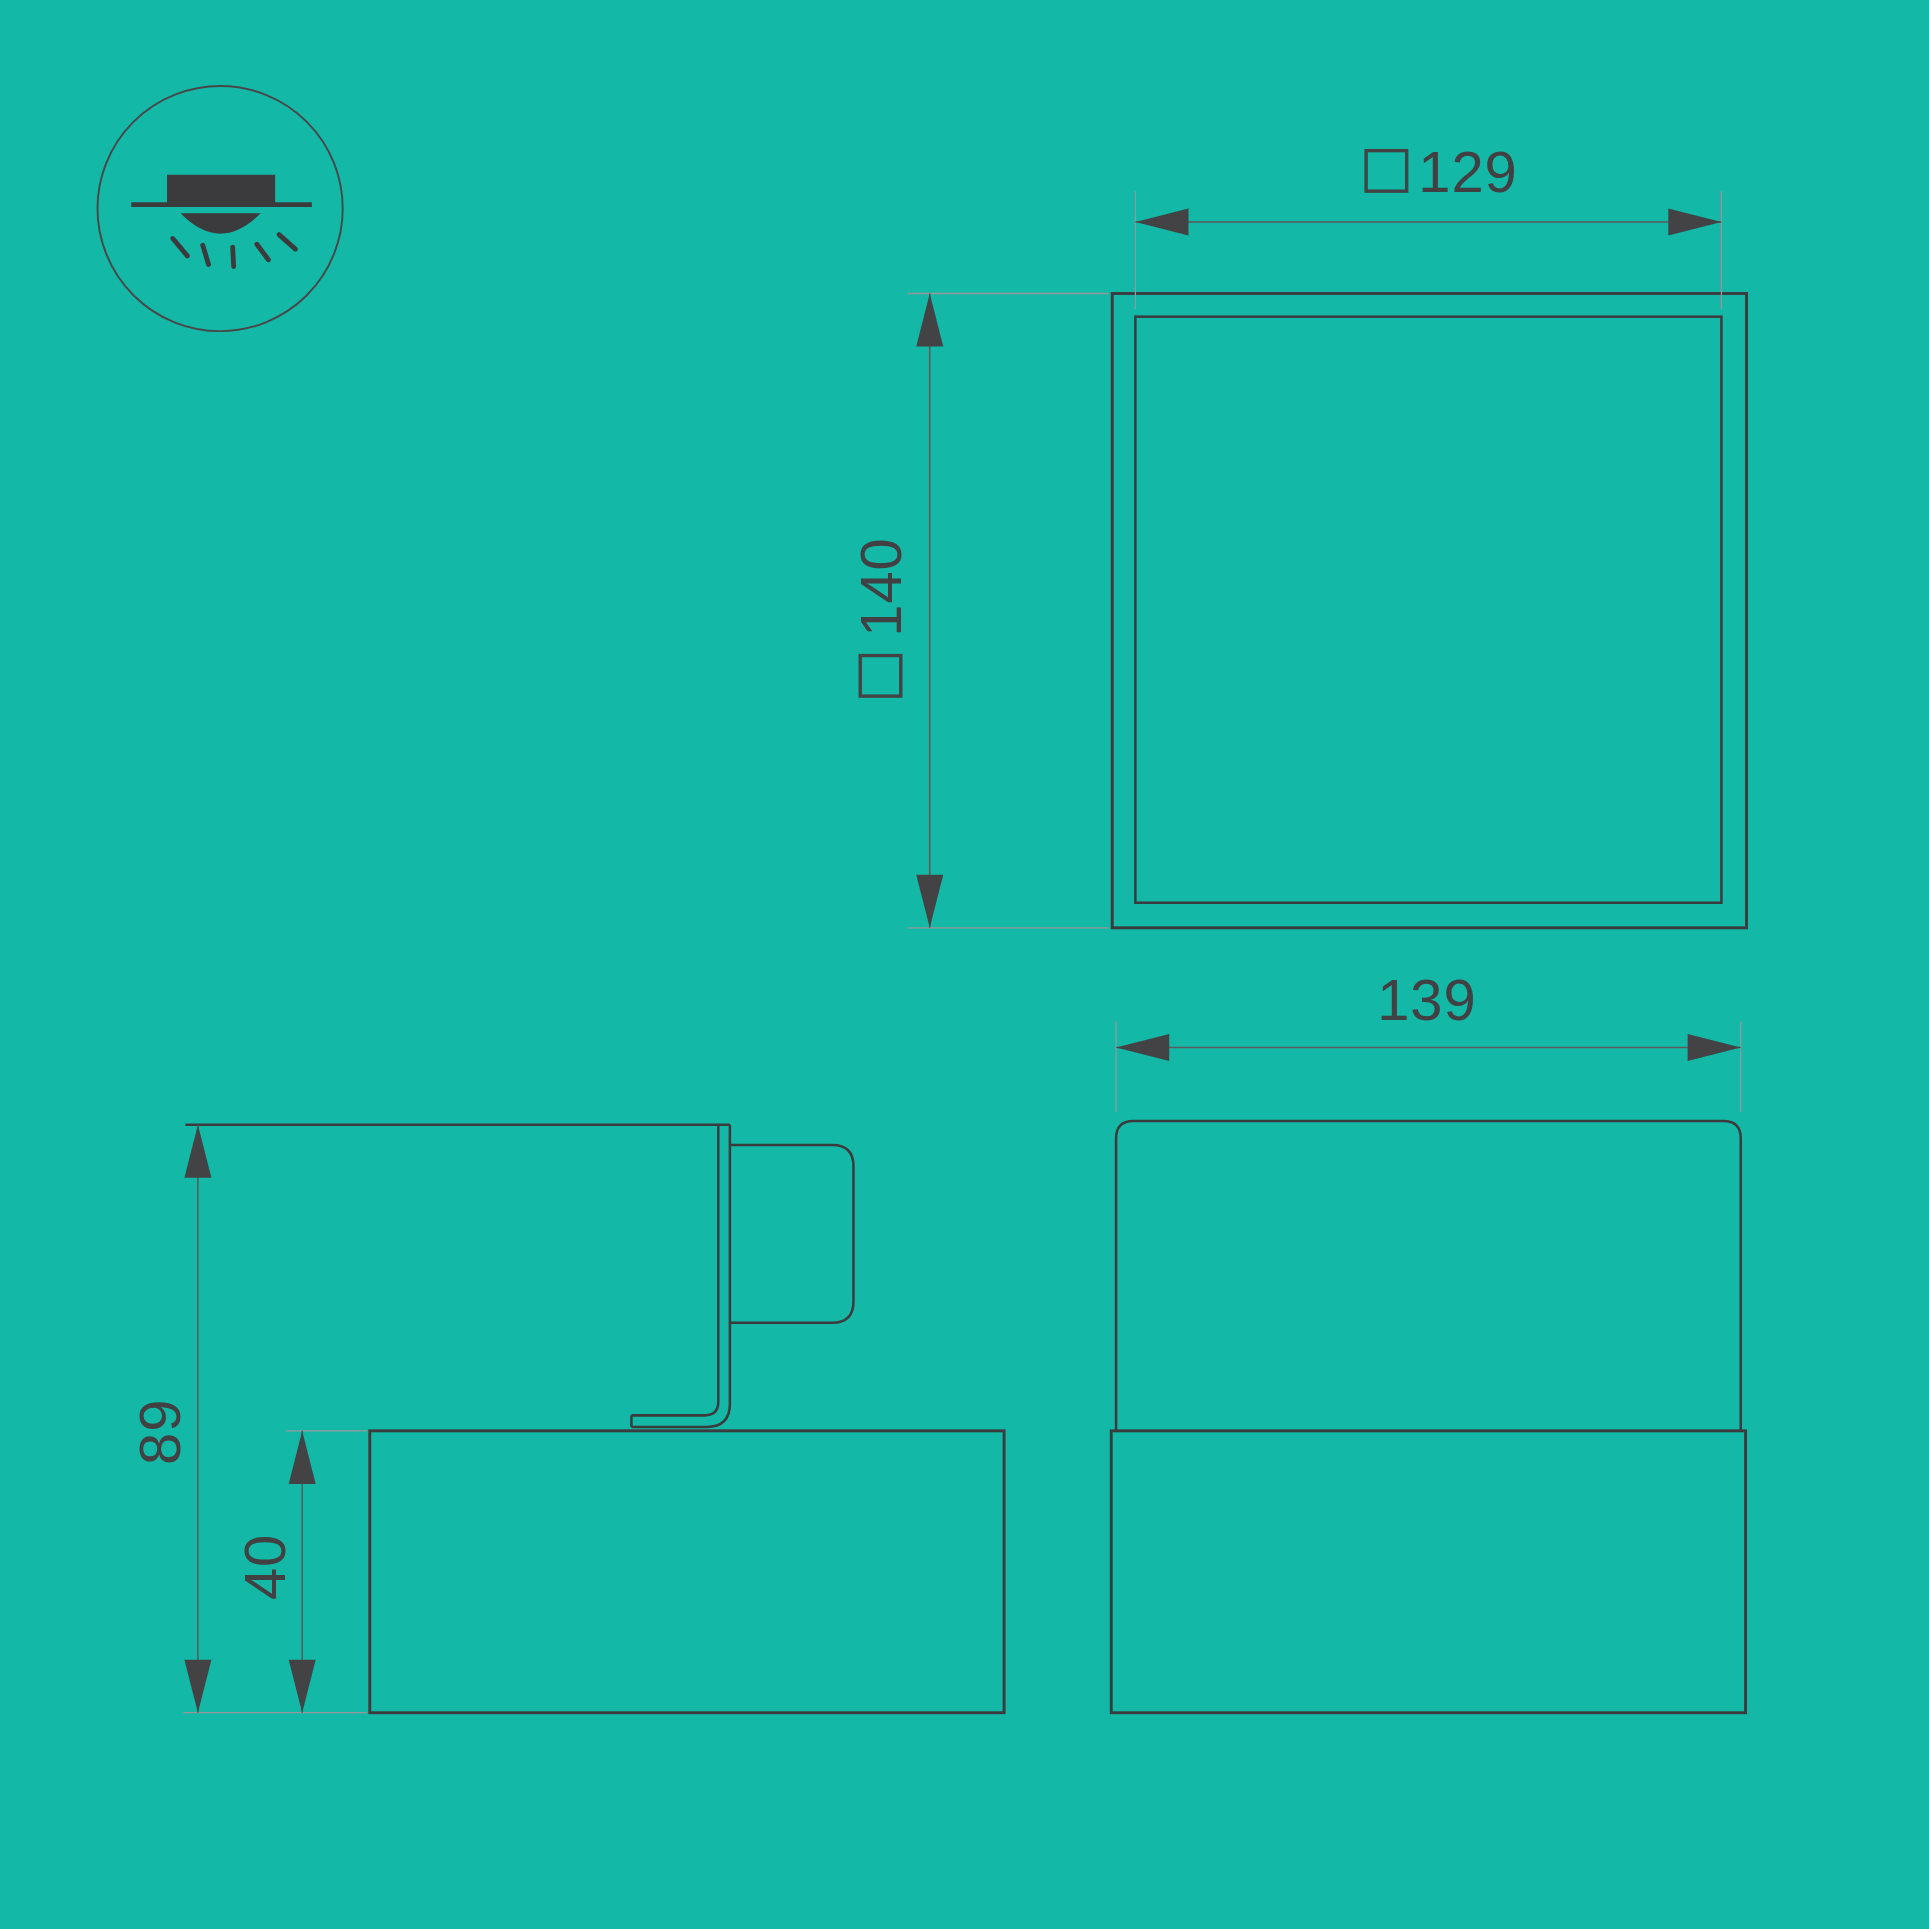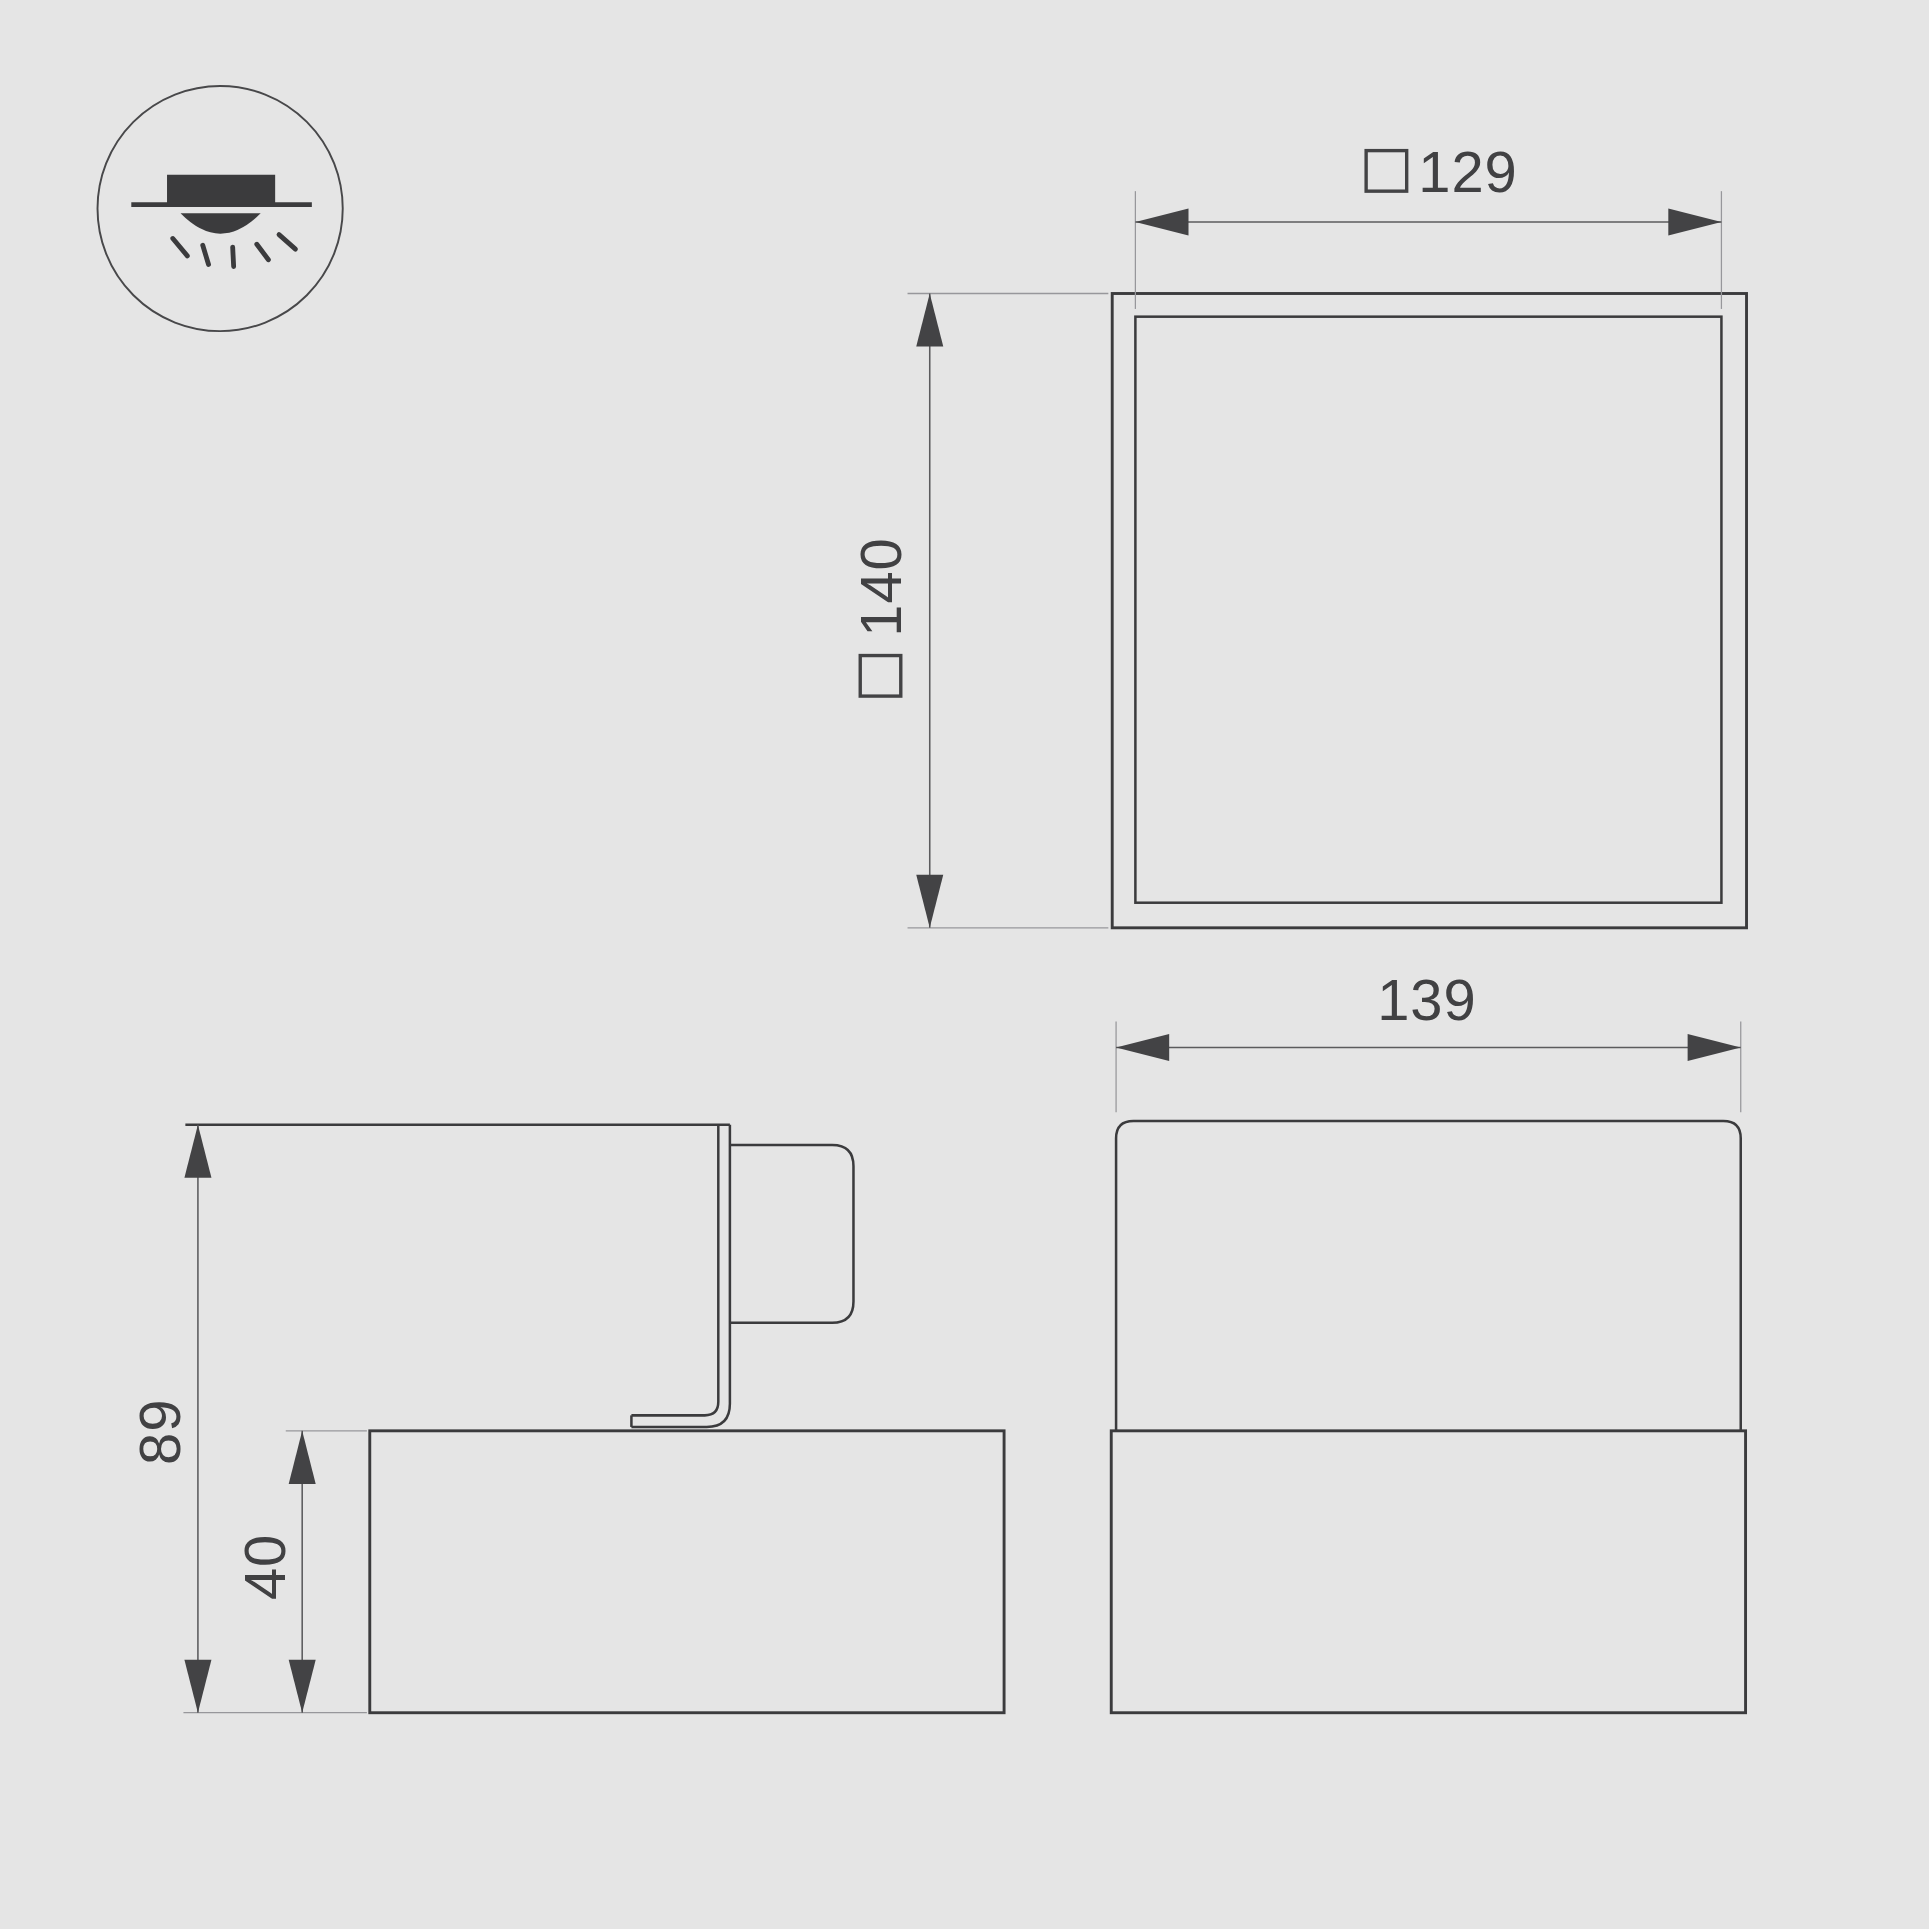--- a/index.html
+++ b/index.html
@@ -7,21 +7,21 @@
     padding: 0;
     background: #ffffff;
     width: 1929px;
     height: 1929px;
     overflow: hidden;
   }
   #stage {
     position: relative;
     width: 1929px;
     height: 1929px;
-    background: #e5e5e5;
+    background: #14b8a6;
   }
   svg { display: block; }
   .obj  { fill: none; stroke: #3b3b3d; stroke-width: 3; }
   .obj2 { fill: none; stroke: #3b3b3d; stroke-width: 2.6; }
   .dim  { stroke: #5b5b5d; stroke-width: 1.6; fill: none; }
   .ext  { stroke: #97979b; stroke-width: 1.3; fill: none; }
   .arrow { fill: #434345; stroke: none; }
   .dim-text {
     font-family: "Liberation Sans", "DejaVu Sans", sans-serif;
     font-size: 60px;

